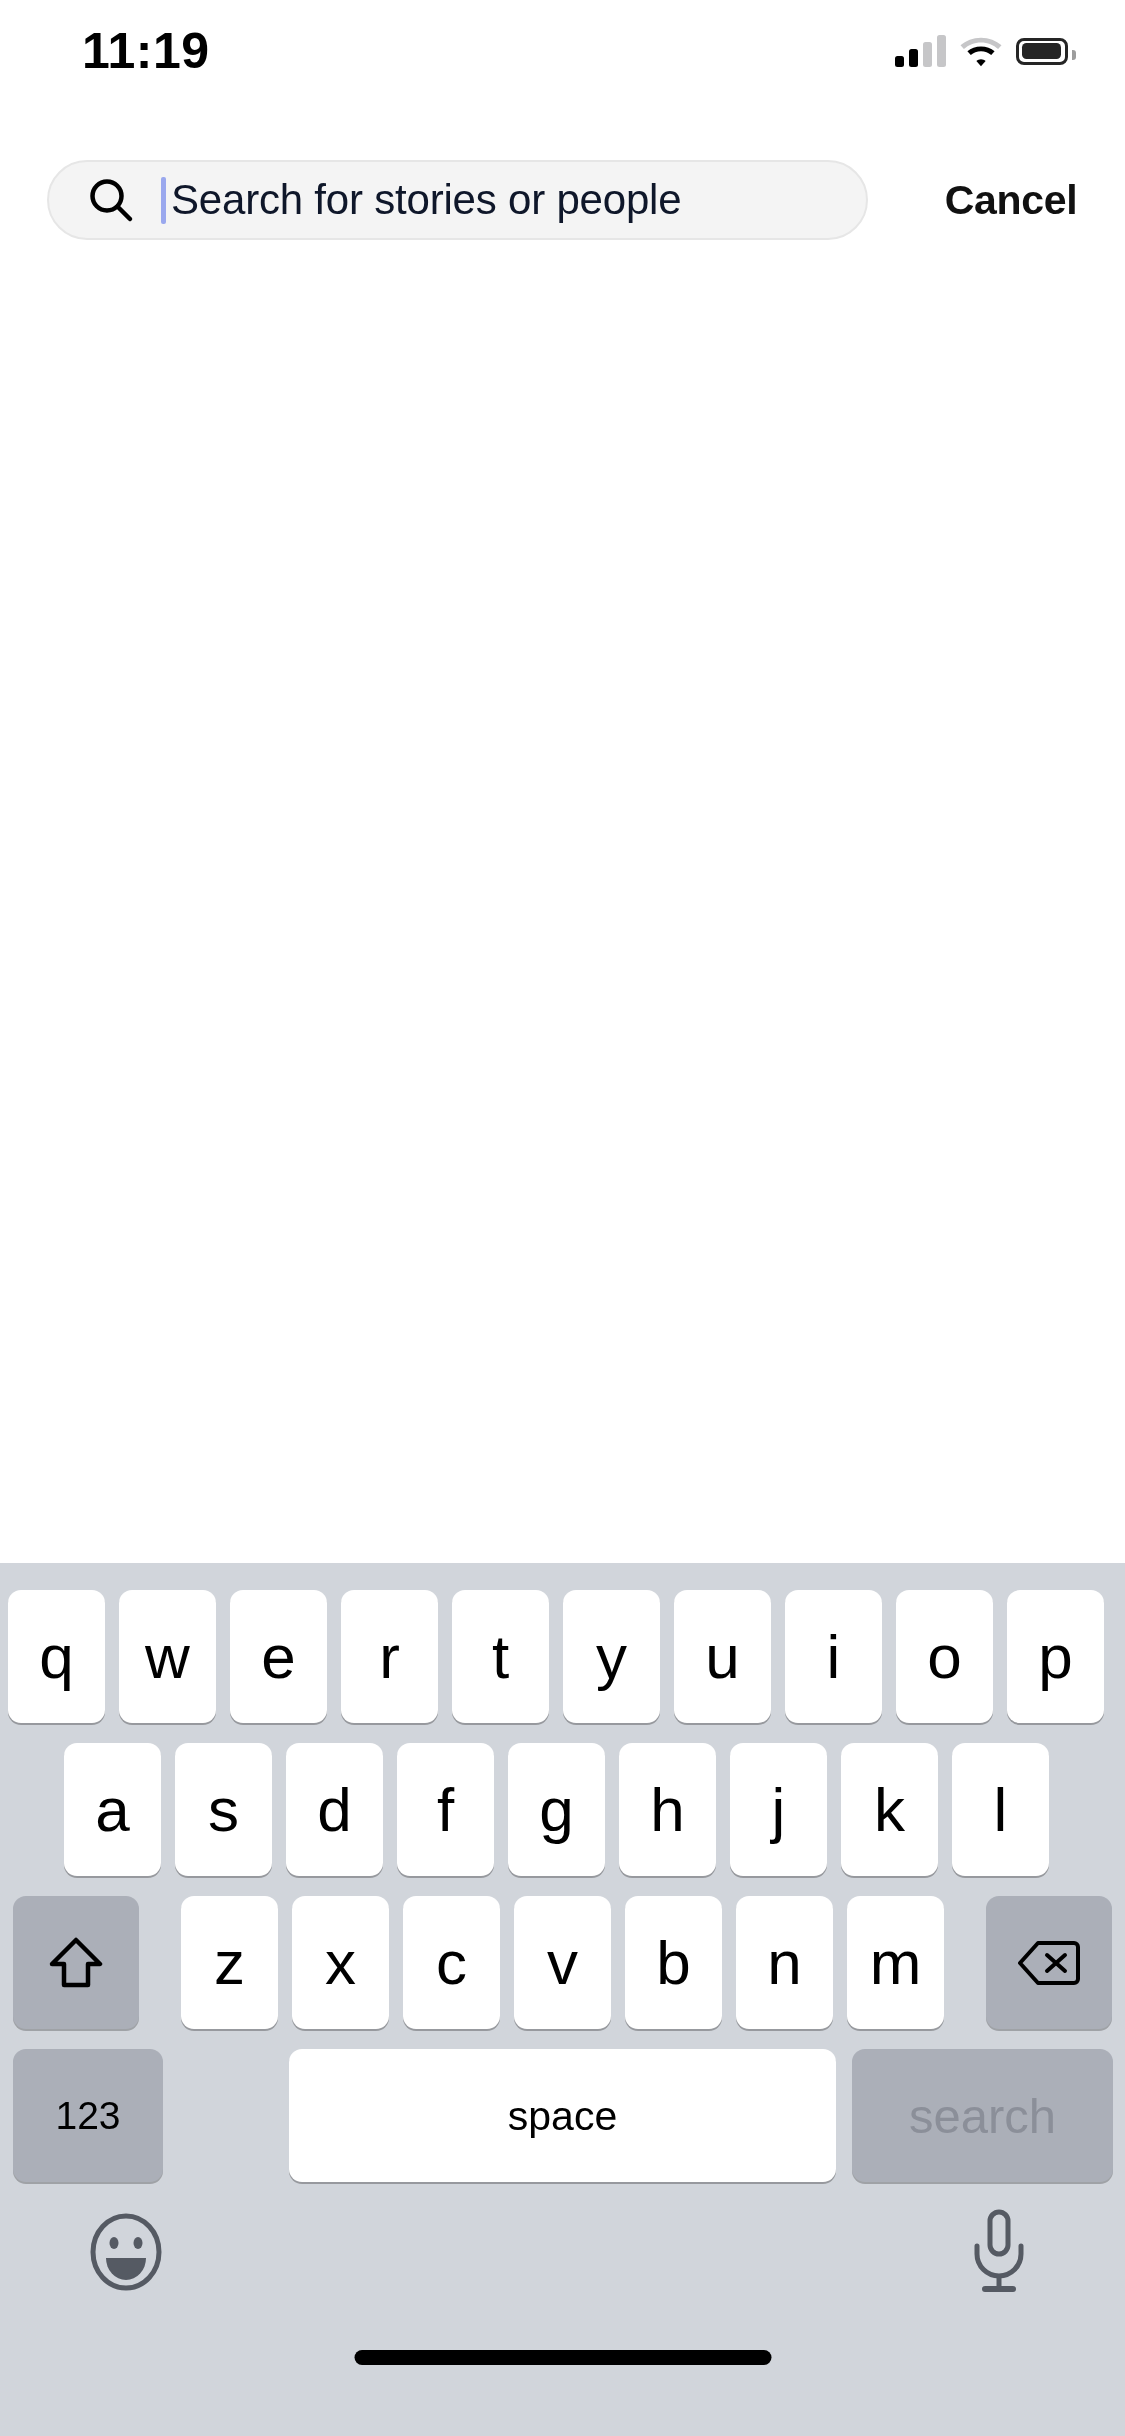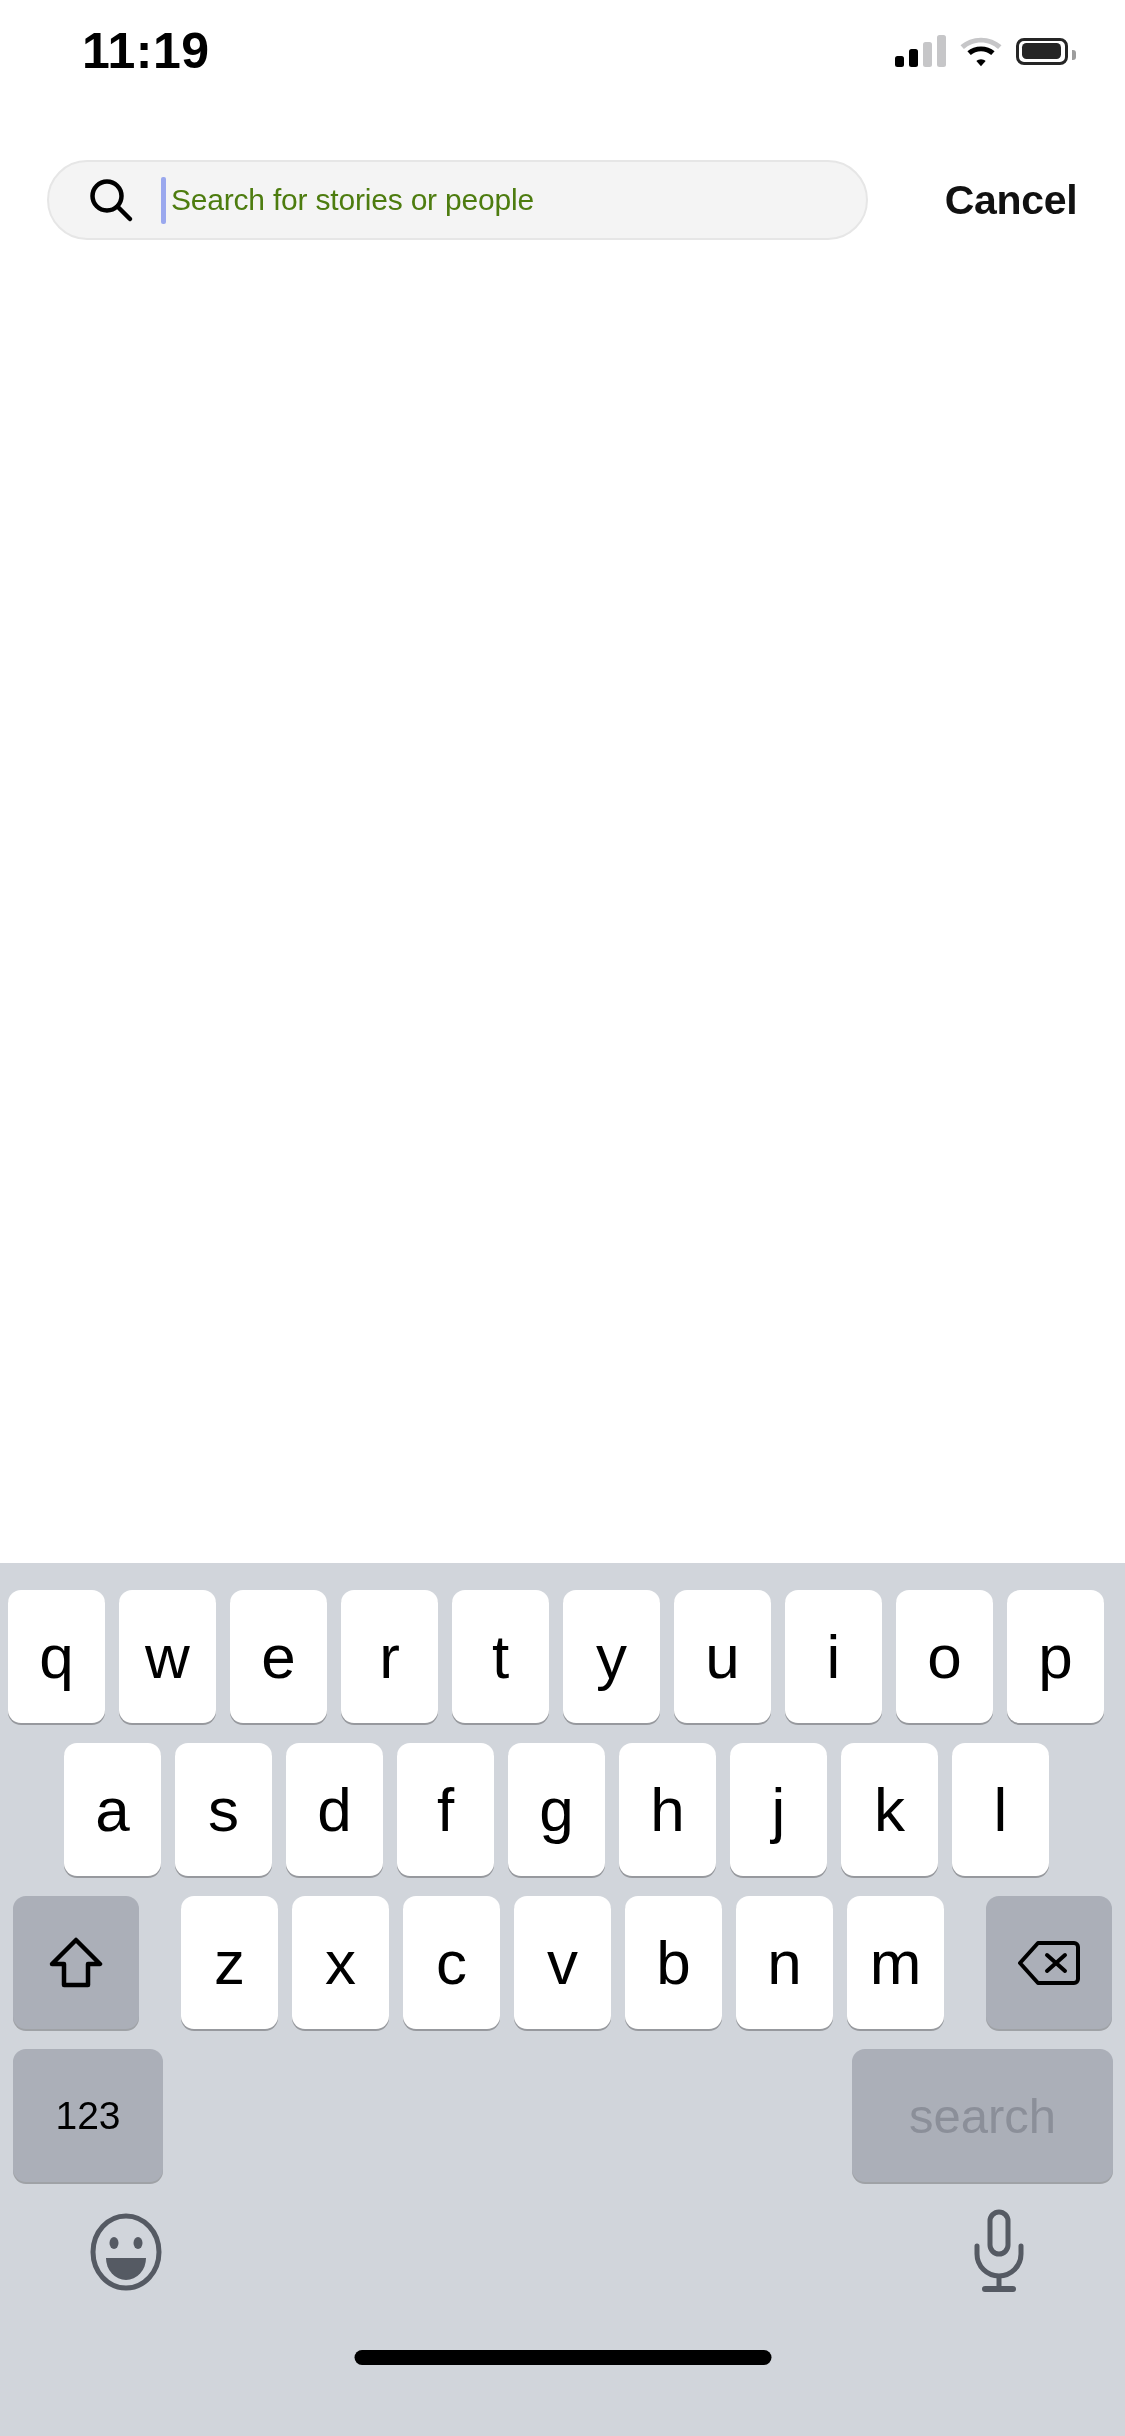--- a/index.html
+++ b/index.html
@@ -78,21 +78,21 @@
   }
   #caret {
     width:5px; height:47px;
     background:#9aa8ee;
     border-radius:2px;
     margin-left:27px;
     flex:0 0 auto;
   }
   #search-placeholder {
     margin-left:5px;
-    font-size:30px; color:#4d7c0f;
+    font-size:42px; color:#0f172a;
     line-height:42px;
     white-space:nowrap;
     letter-spacing:-0.2px;
   }
   #cancel-button {
     position:absolute; left:945px; top:10px;
     width:132px; height:80px;
     display:flex; align-items:center; justify-content:center;
     font-size:41px; font-weight:700; color:#111;
     letter-spacing:-0.3px;
@@ -263,20 +263,21 @@
         <svg width="62" height="48" viewBox="0 0 62 48">
           <path d="M20 4 H56 a4 4 0 0 1 4 4 V40 a4 4 0 0 1 -4 4 H20 L2 24 Z" fill="none" stroke="#000" stroke-width="4" stroke-linejoin="round"></path>
           <line x1="29" y1="16" x2="47" y2="32" stroke="#000" stroke-width="4" stroke-linecap="round"></line>
           <line x1="47" y1="16" x2="29" y2="32" stroke="#000" stroke-width="4" stroke-linecap="round"></line>
         </svg>
       </div>
     </div>
 
     <div class="kb-row" id="kb-row-4">
       <div class="key grey num fn-label">123</div>
+      <div class="key space">space</div>
       <div class="key grey go">search</div>
     </div>
 
     <div id="kb-util">
       <div id="emoji-key">
         <svg width="82" height="82" viewBox="0 0 82 82">
           <ellipse cx="41" cy="41" rx="33" ry="36" fill="none" stroke="#555a63" stroke-width="5"></ellipse>
           <ellipse cx="29" cy="32" rx="4.5" ry="6" fill="#555a63"></ellipse>
           <ellipse cx="53" cy="32" rx="4.5" ry="6" fill="#555a63"></ellipse>
           <path d="M21 47 H61 A20 22 0 0 1 21 47 Z" fill="#555a63"></path>

